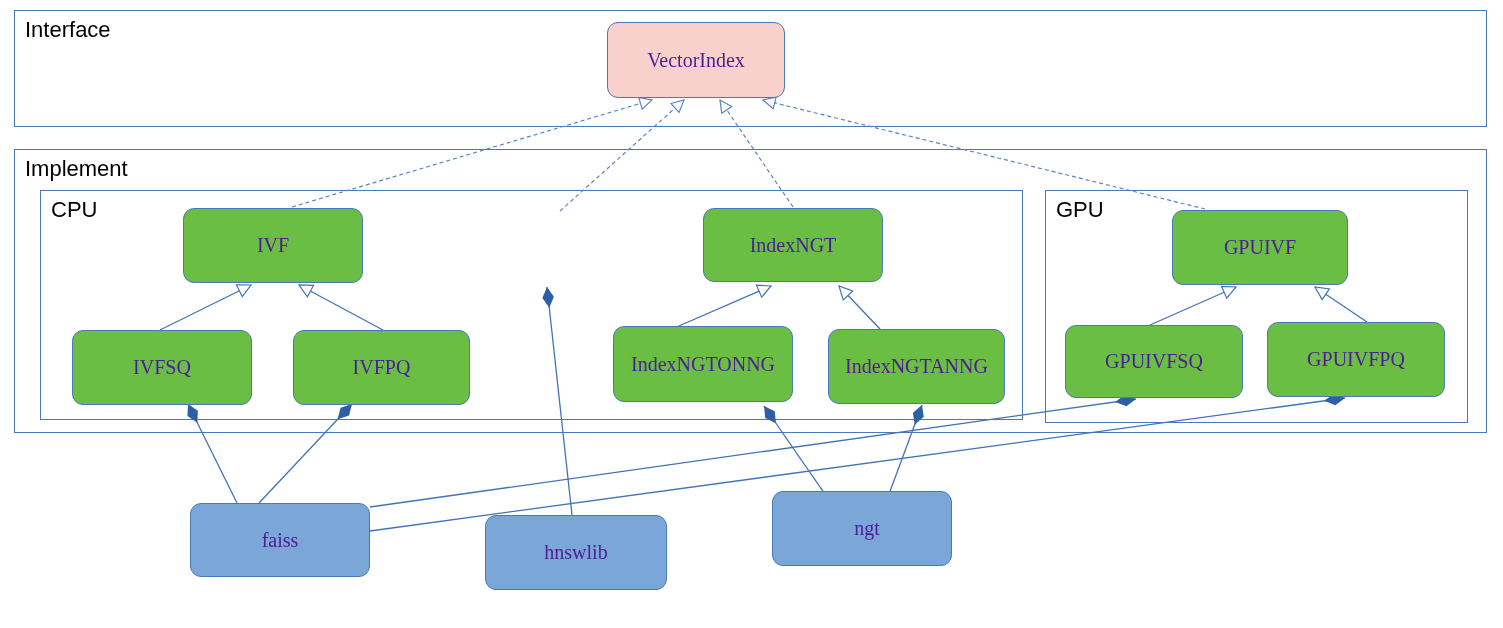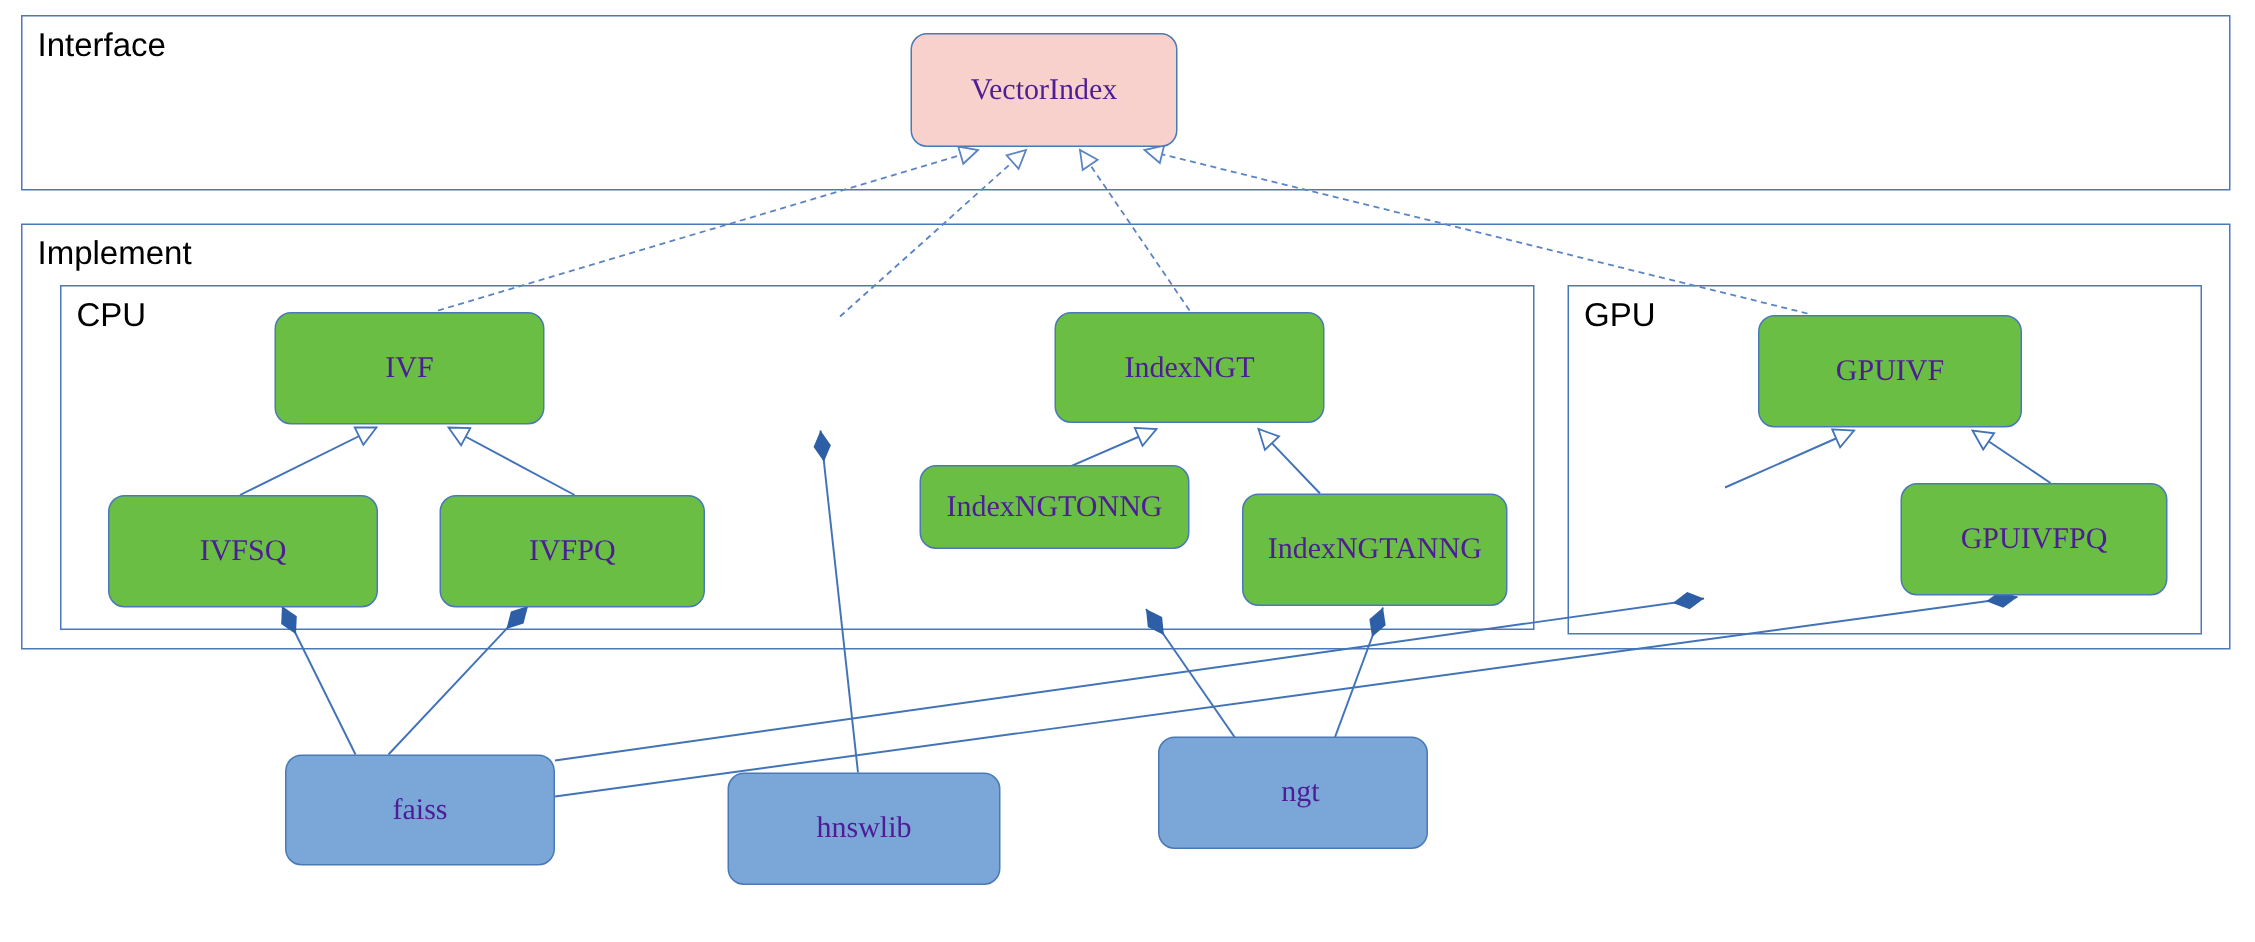--- a/index.html
+++ b/index.html
@@ -120,20 +120,21 @@
       </g>
   </svg>
 
   <div class="layer" id="node-layer">
       <div class="node pink" style="left: 607px; top: 22px; width: 178px; height: 76px;">VectorIndex</div>
       <div class="node green" style="left: 183px; top: 208px; width: 180px; height: 75px;">IVF</div>
       <div class="node green" style="left: 703px; top: 208px; width: 180px; height: 74px;">IndexNGT</div>
       <div class="node green" style="left: 1172px; top: 210px; width: 176px; height: 75px;">GPUIVF</div>
       <div class="node green" style="left: 72px; top: 330px; width: 180px; height: 75px;">IVFSQ</div>
       <div class="node green" style="left: 293px; top: 330px; width: 177px; height: 75px;">IVFPQ</div>
-      <div class="node green" style="left: 613px; top: 310px; width: 180px; height: 56px;">IndexNGTONNG</div>
+      <div class="node green" style="left: 613px; top: 326px; width: 180px; height: 76px;">IndexNGTONNG</div>
       <div class="node green" style="left: 828px; top: 329px; width: 177px; height: 75px;">IndexNGTANNG</div>
+      <div class="node green" style="left: 1065px; top: 325px; width: 178px; height: 73px;">GPUIVFSQ</div>
       <div class="node green" style="left: 1267px; top: 322px; width: 178px; height: 75px;">GPUIVFPQ</div>
       <div class="node blue" style="left: 190px; top: 503px; width: 180px; height: 74px;">faiss</div>
       <div class="node blue" style="left: 485px; top: 515px; width: 182px; height: 75px;">hnswlib</div>
       <div class="node blue" style="left: 772px; top: 491px; width: 180px; height: 75px; padding-left: 10px;">ngt</div>
     </div>
 </div>
 
 </body></html>

